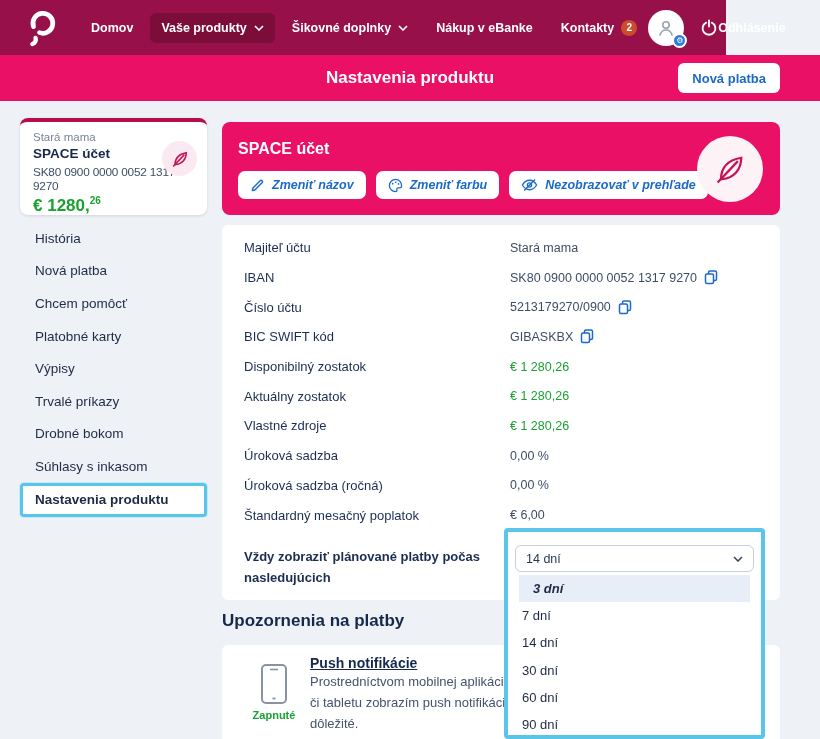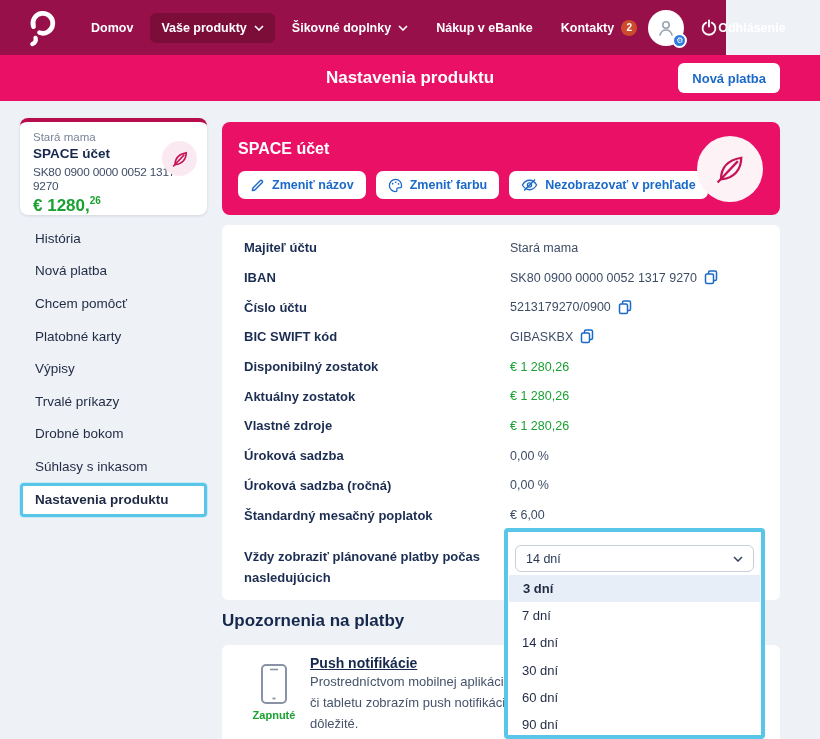--- a/index.html
+++ b/index.html
@@ -51,29 +51,29 @@
                color:#1f2a44; cursor:pointer; }
   .menu-item.selected { background:#fff; border:3px solid #58c5e9; border-radius:4px; font-weight:bold;
                box-shadow:0 0 0 1px #c4ebf7; height:34px; padding-left:12px; }
 
   
   .product-card { position:absolute; left:222px; top:122px; width:558px; height:93px; background:#ea1066;
                   border-radius:8px; padding:14px 16px; }
   .product-title { color:#fff; font-size:16px; font-weight:bold; margin-top:4px; }
   .product-buttons { display:flex; gap:10px; margin-top:13px; }
   .pbtn { height:28px; background:#fff; border:none; border-radius:7px; color:#1b6ac9; font-family:inherit;
-          font-size:12.5px; font-weight:bold; display:flex; align-items:center; gap:7px; padding:0 12px; cursor:pointer; }
+          font-size:12.5px; font-weight:bold; display:flex; align-items:center; gap:7px; padding:0 12px; cursor:pointer;font-style:italic; }
   .product-leaf { position:absolute; right:17px; top:14px; width:66px; height:66px; background:#fdf3f6;
                   border-radius:50%; display:flex; align-items:center; justify-content:center; }
 
   
   .details-card { position:absolute; left:222px; top:225px; width:558px; height:375px; background:#fff;
                   border-radius:6px; padding:8px 0 0 22px; }
   .drow { height:29.7px; display:flex; align-items:center; }
-  .dlabel { width:266px; flex:none; font-size:13px; font-weight:bold; color:#1c2d52; }
+  .dlabel { width:266px; flex:none; font-size:13px; font-weight:normal; color:#1c2d52; }
   .dvalue { font-size:12.5px; color:#3e4d66; display:flex; align-items:center; gap:7px; }
   .dvalue.green { color:#1aa132; }
   .copy-btn { display:inline-flex; cursor:pointer; }
   .planned-row { margin-top:16px; display:flex; }
   .planned-label { width:266px; flex:none; font-size:13px; font-weight:bold; color:#1c2d52; line-height:21px; }
 
   
   .alerts-heading { position:absolute; left:222px; top:611px; font-size:17px; font-weight:bold; color:#16294d; }
   .push-card { position:absolute; left:222px; top:645px; width:558px; height:94px; background:#fff; border-radius:6px 6px 0 0; }
   .push-icon-wrap { position:absolute; left:20px; top:18px; width:64px; text-align:center; }
@@ -85,21 +85,21 @@
 
   
   .dd-panel { position:absolute; left:504px; top:528px; width:261px; height:211px; background:#fff;
               border:4px solid #58c5e9; border-radius:4px; z-index:20; overflow:hidden; }
   .dd-select { margin:13px 7px 3px 7px; height:27px; border:1px solid #c9cfd9; border-radius:6px;
                display:flex; align-items:center; padding:0 10px; font-size:12.5px; color:#2a3a55; cursor:pointer; }
   .dd-select .chev { margin-left:auto; }
   .dd-list { margin-top:3px; }
   .dd-option { height:27.2px; display:flex; align-items:center; padding-left:14px; font-size:13px;
                color:#1f2a44; cursor:pointer; }
-  .dd-option.highlighted { background:#e8eef7; font-weight:bold; margin:0 1px; }
+  .dd-option.highlighted { background:#e8eef7; font-weight:bold; margin:0 11px;font-style:italic; }
 </style>
 </head>
 <body>
 
 <div id="app">
 
   <div class="topbar">
     <svg class="logo" viewBox="0 0 36 40">
       <path d="M10.1 18.6 A10.5 10.5 0 1 1 16.4 24.9" fill="none" stroke="#fff" stroke-width="5" stroke-linecap="round"></path>
       <path d="M12.2 30.5 q1.3 4.5 -3.3 6.5" fill="none" stroke="#fff" stroke-width="4.6" stroke-linecap="round"></path>

